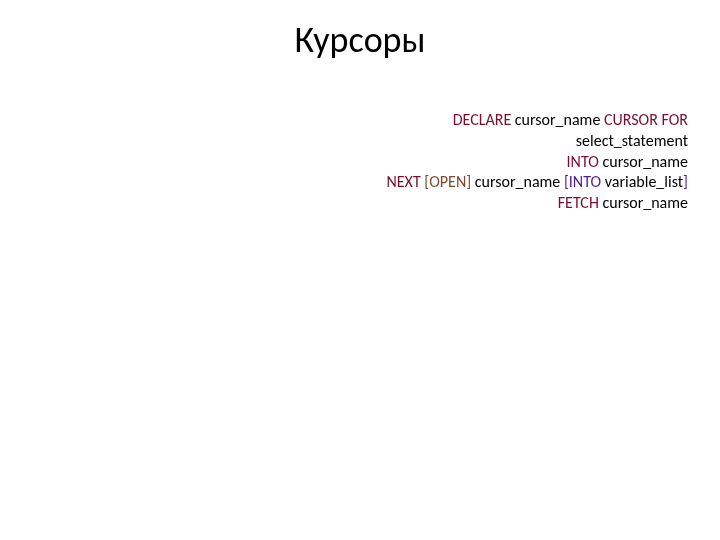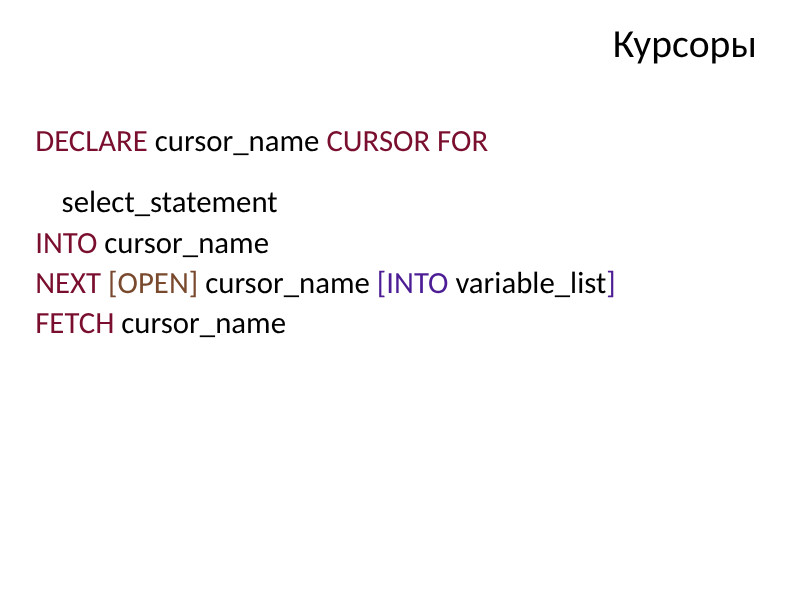--- a/index.html
+++ b/index.html
@@ -13,37 +13,37 @@
       background: #ffffff;
       font-family: Calibri, Arial, sans-serif;
       position: relative;
     }
     .slide {
       width: 100%;
       height: 100%;
       padding: 18px 32px;
     }
     .title {
-      text-align: right;
+      text-align: center;
       font-size: 36px;
       color: #000000;
       font-weight: normal;
       margin-bottom: 48px;
     }
     .content {
-      font-size: 28px;
+      font-size: 16px;
       line-height: 1.3;
       color: #000000;
+      text-align: right;
     }
     .line {
       display: block;
     }
     .indent {
       padding-left: 24px;
-      margin-top: 20px;
     }
     .dark-red {
       color: #7a0e2e;
     }
     .black {
       color: #000000;
     }
     .brown {
       color: #7a4a2e;
     }

